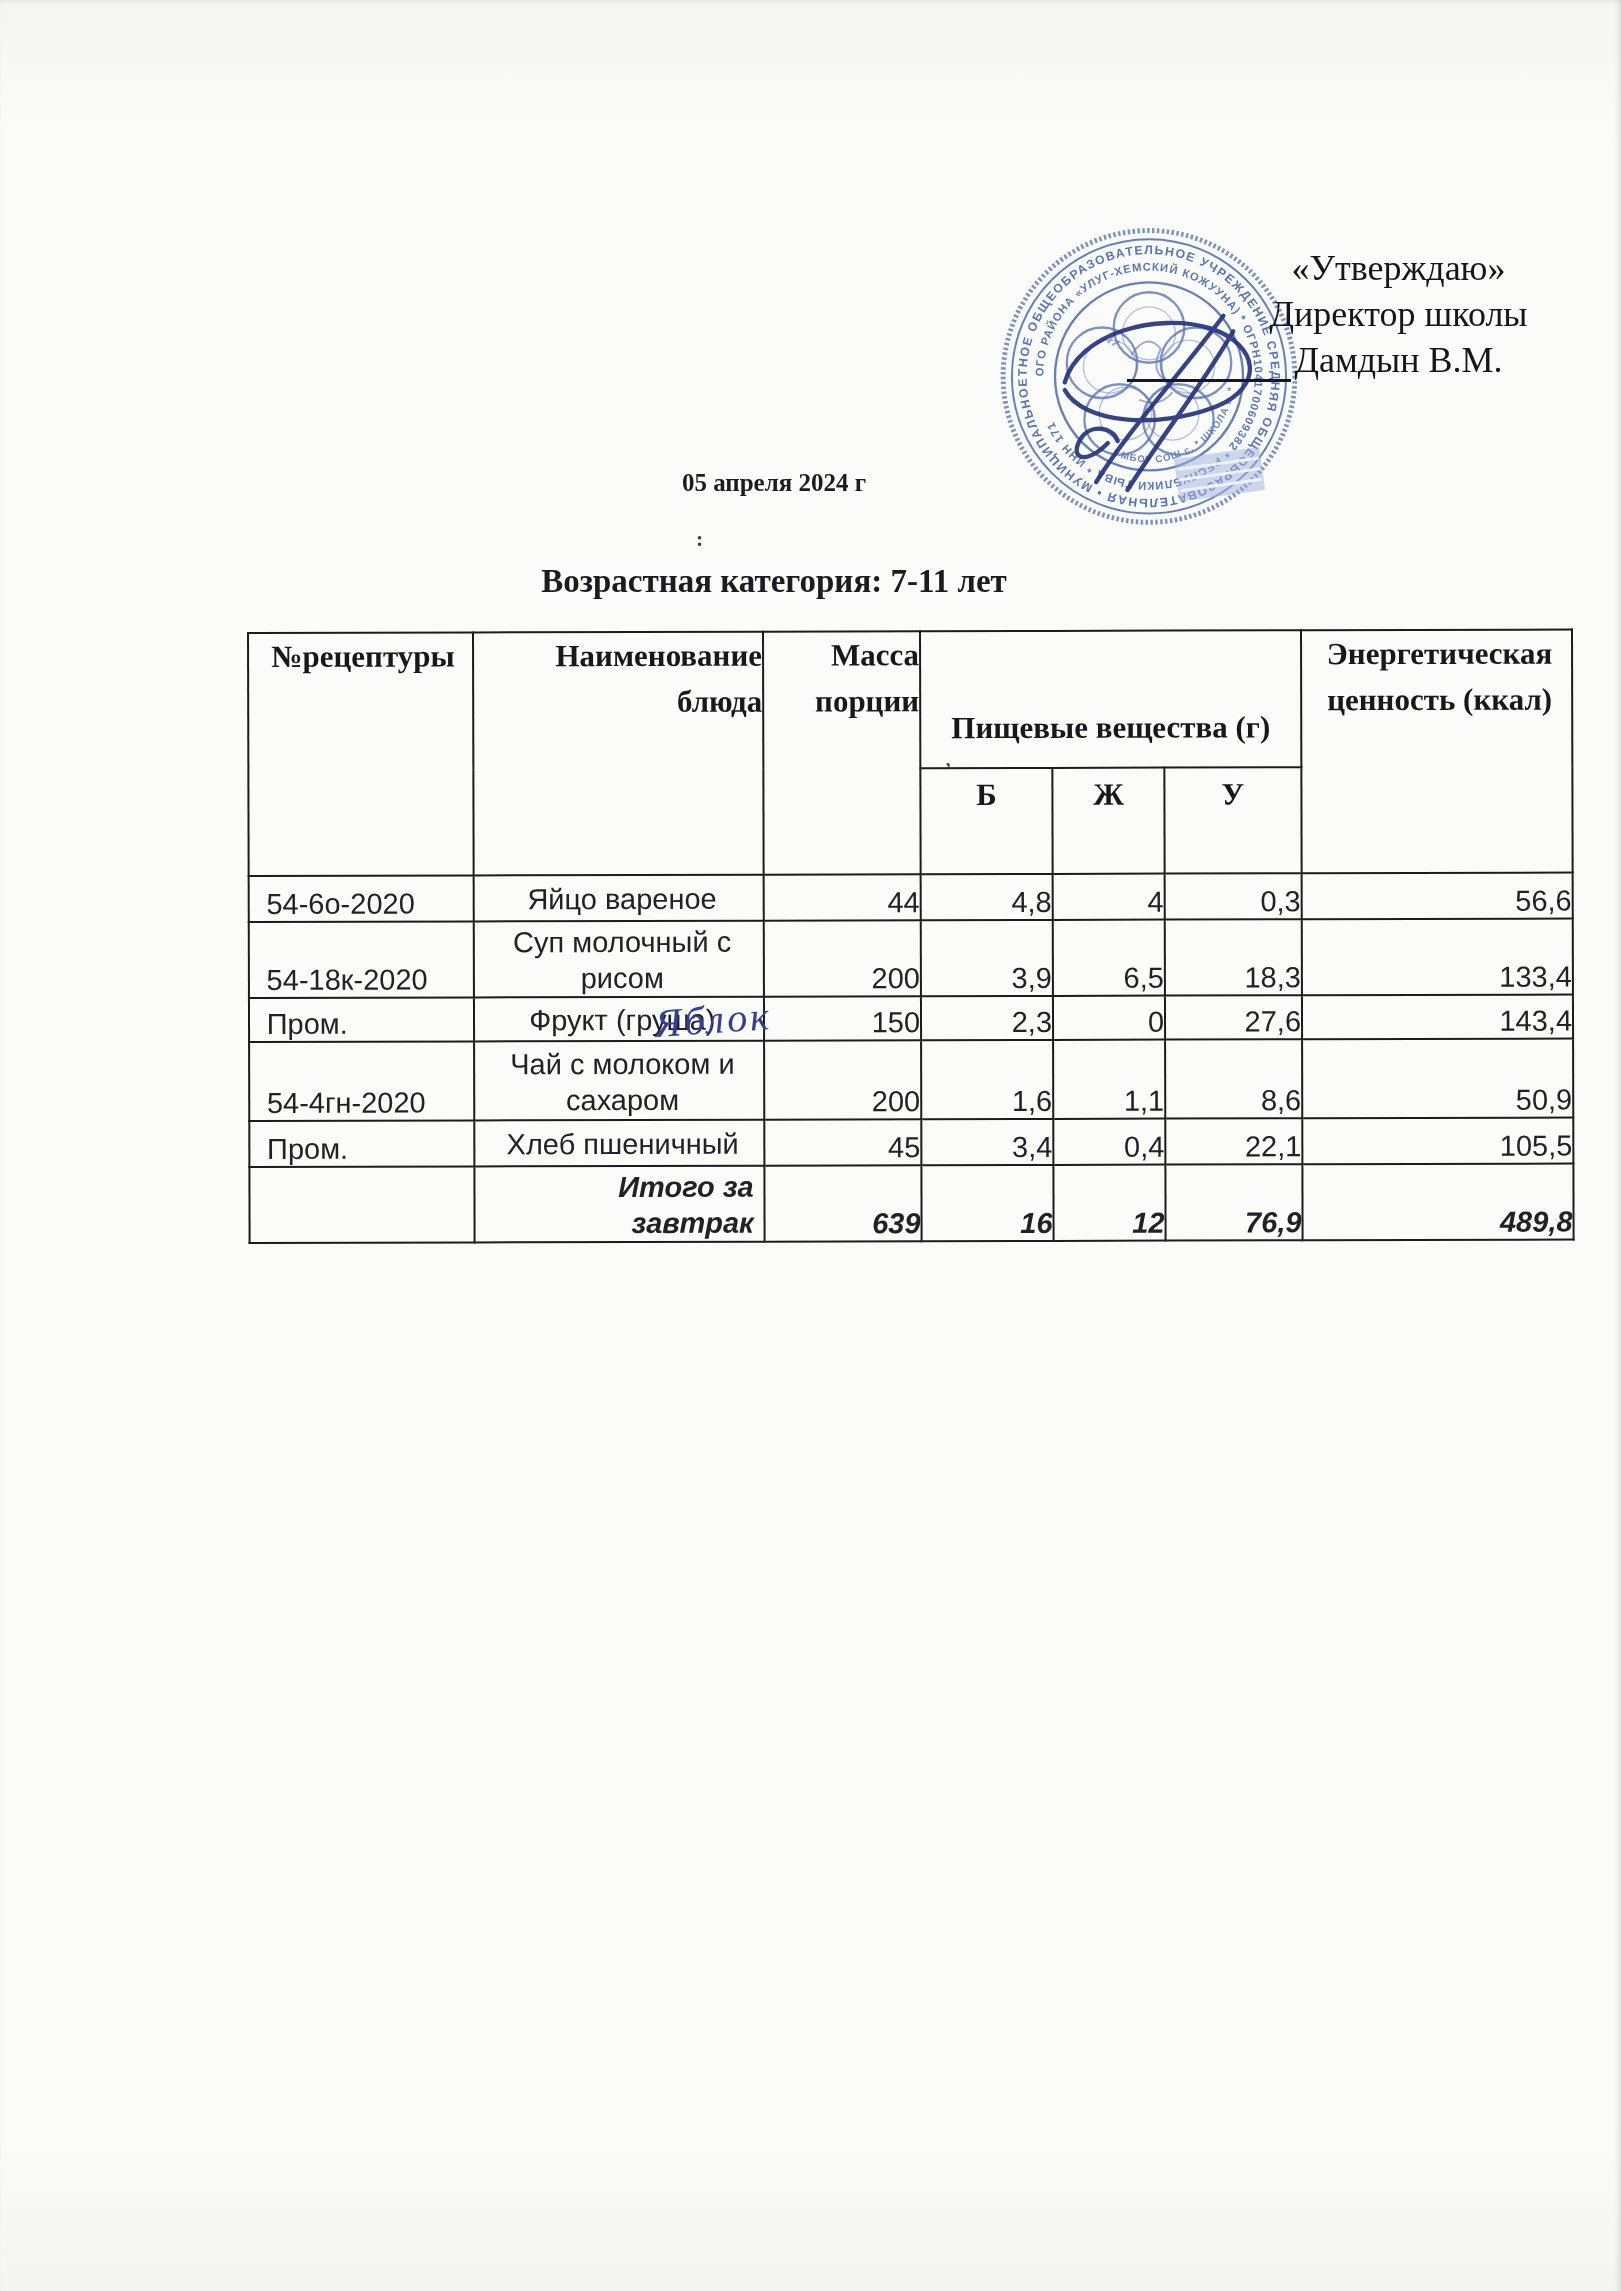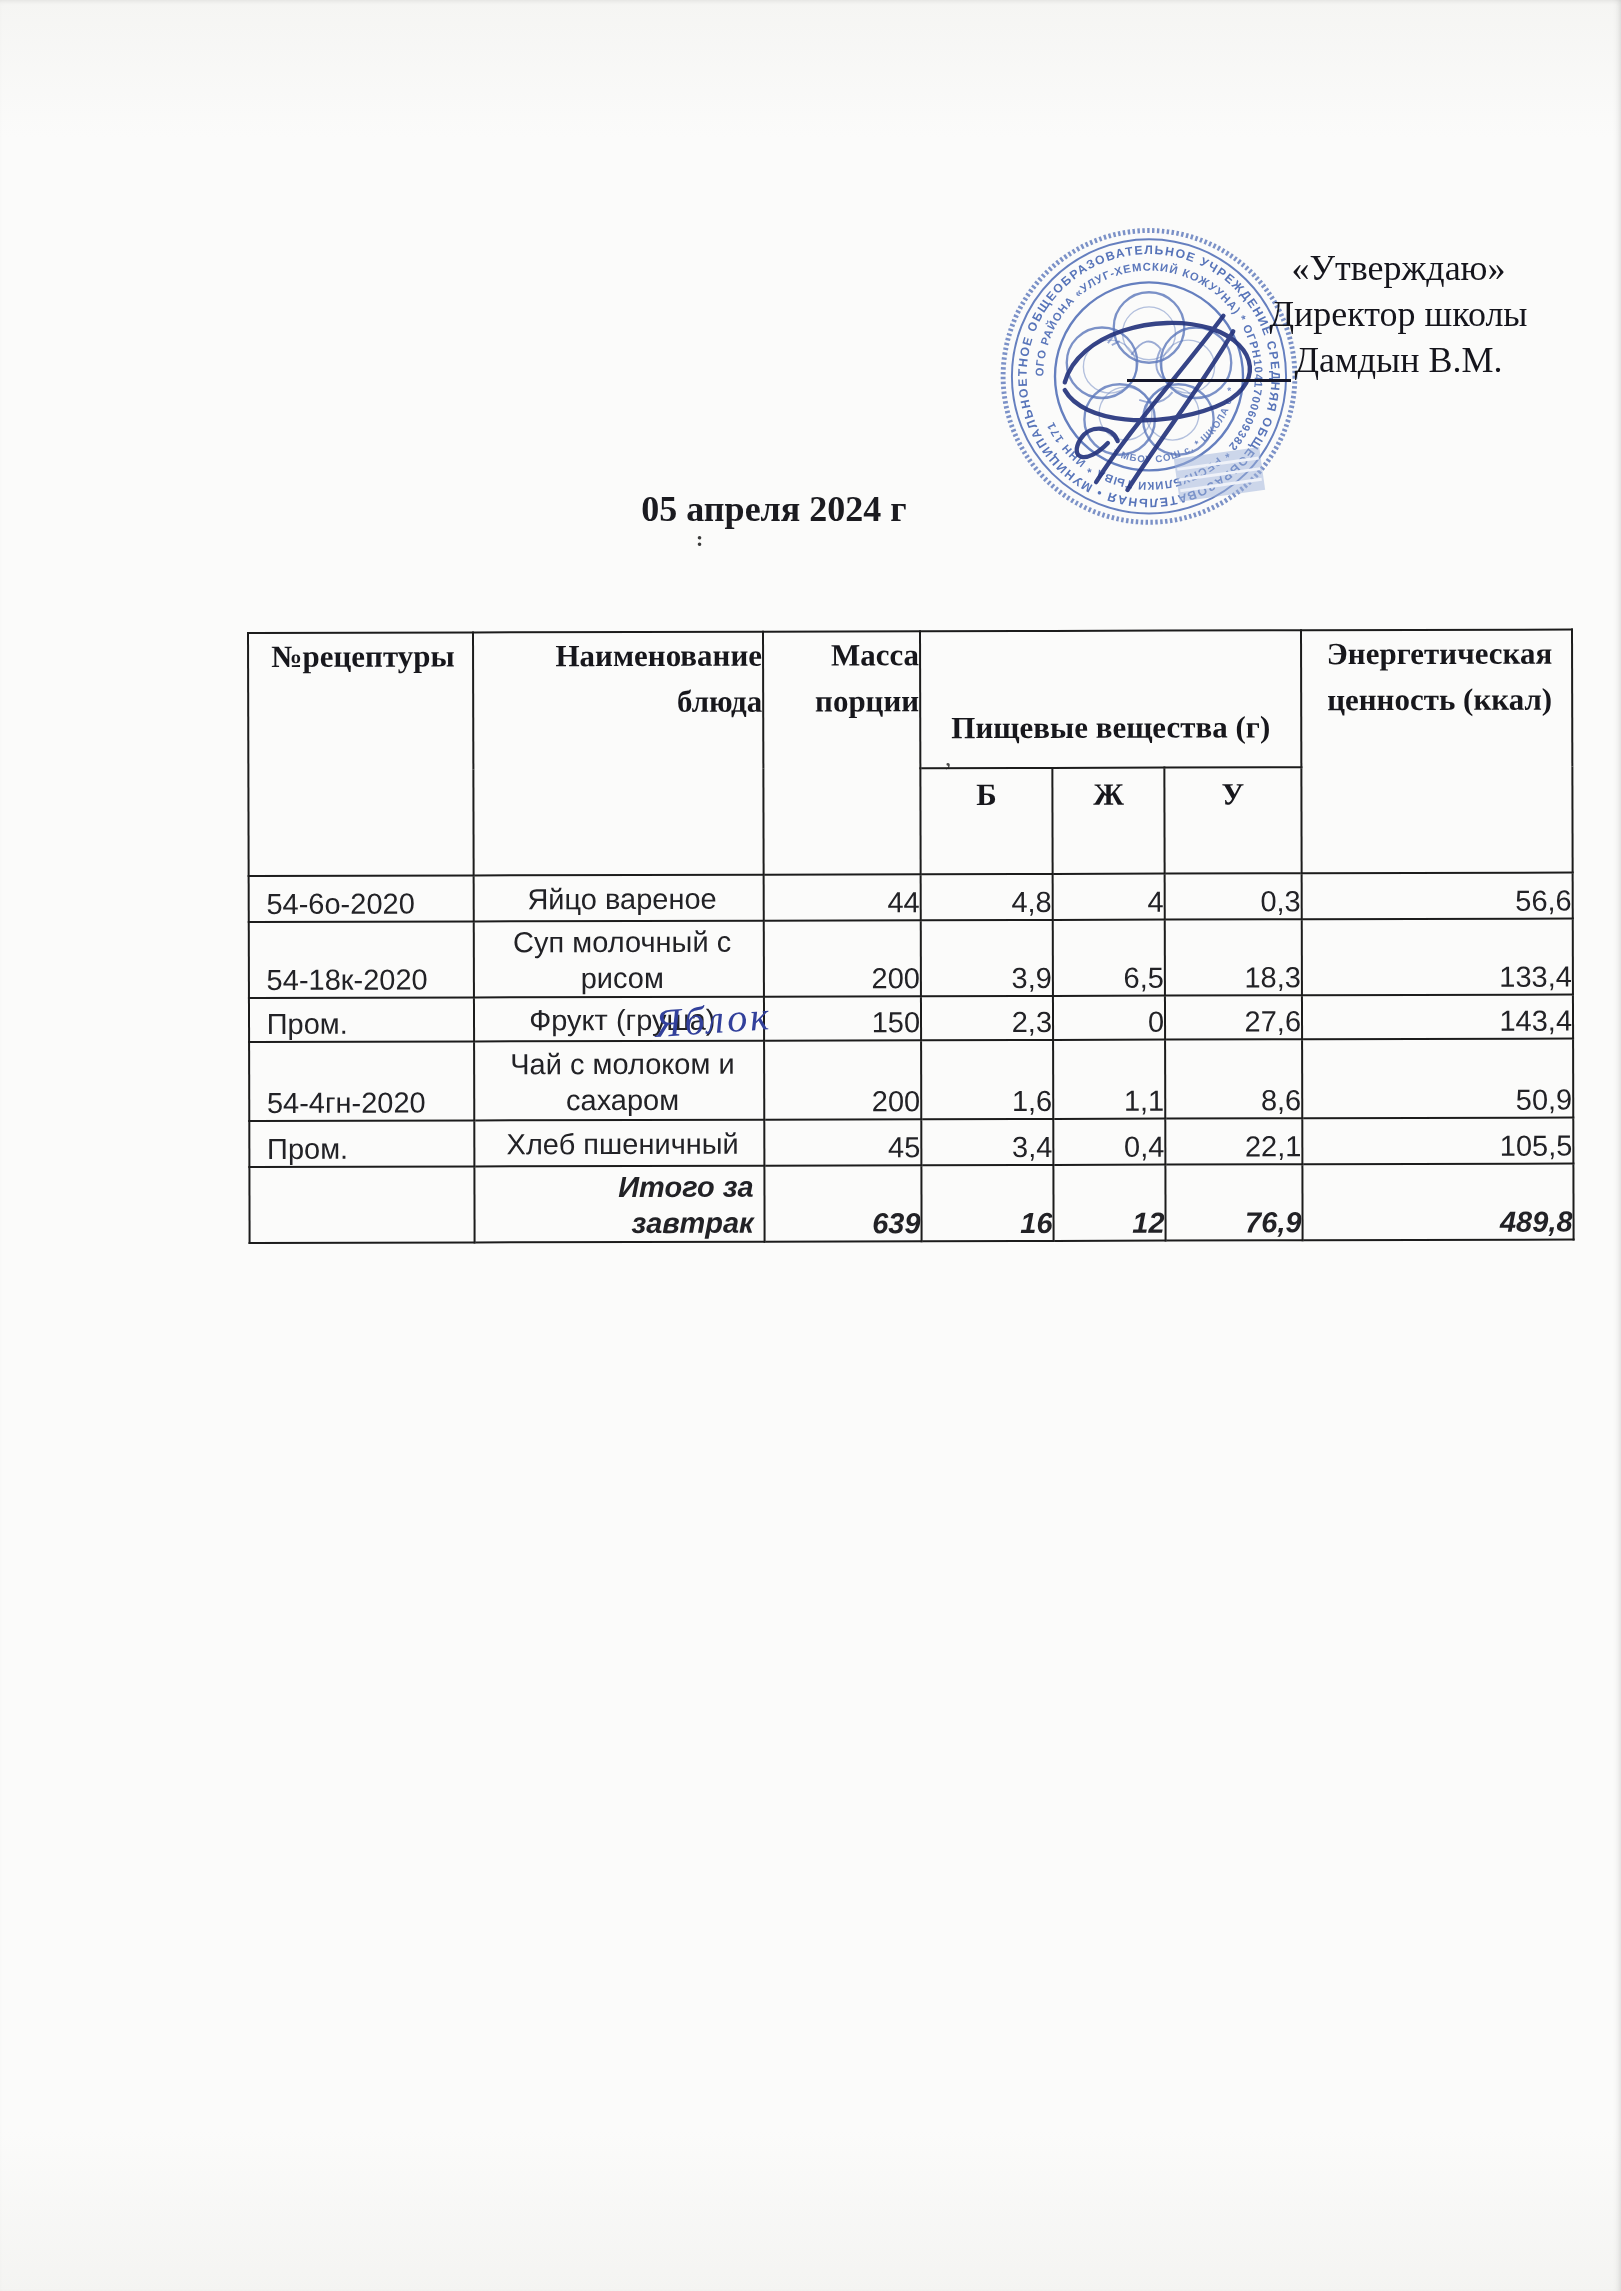--- a/index.html
+++ b/index.html
@@ -9,21 +9,21 @@
         font-family:"Liberation Serif", serif; color:#1d1d20;}
   .abs{position:absolute;}
   
   .approval{left:1259px;top:245px;width:279px;text-align:center;
             font-size:36px;line-height:46px;color:#15151c;}
   
   .sigline{left:1127px;top:379px;width:164px;height:2.9px;background:#14162a;}
   
   .ctr{left:284px;width:980px;text-align:center;font-weight:bold;color:#1b1b20;}
   .t-menu{top:418px;font-size:36px;letter-spacing:1px;}
-  .t-date{top:488px;font-size:36px;}
+  .t-date{top:469px;font-size:25px;}
   .t-age{top:563px;font-size:33px;}
   .straycolon{left:696px;top:527px;font-size:21.6px;font-weight:bold;color:#3a3a3a;}
   .straycomma{left:945px;top:743px;font-size:25.5px;color:#4a4a4a;font-family:"Liberation Serif",serif;}
   
   .stamp{left:992px;top:208px;}
   
   .annotation{left:655px;top:996px;font-size:40px;font-style:italic;letter-spacing:2.9px;
               transform:rotate(-4deg);font-family:"Liberation Serif",serif;z-index:5;}
   
   table.menu{position:absolute;left:247px;top:632px;border-collapse:collapse;table-layout:fixed;
@@ -106,20 +106,21 @@
 
   <div class="abs approval">
     <div>«Утверждаю»</div>
     <div>Директор школы</div>
     <div>Дамдын В.М.</div>
   </div>
   <div class="abs sigline"></div>
 
   <div class="abs ctr t-date">05 апреля 2024 г</div>
   <div class="abs straycolon">:</div>
+  <div class="abs ctr t-age">Возрастная категория: 7-11 лет</div>
   <div class="abs straycomma">,</div>
 
   <table class="menu">
     <colgroup>
       <col style="width:225px">
         <col style="width:290px">
         <col style="width:157px">
       <col style="width:132px">
         <col style="width:112px">
         <col style="width:137px">

